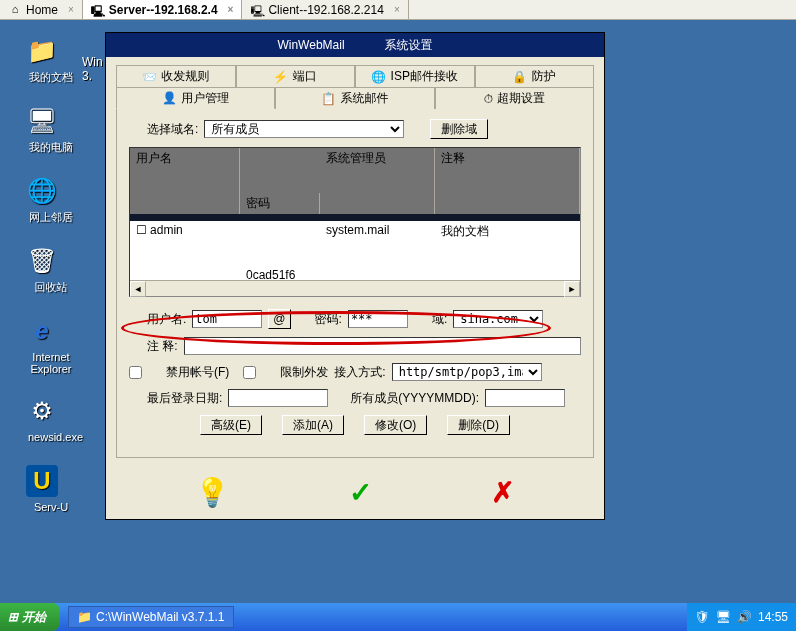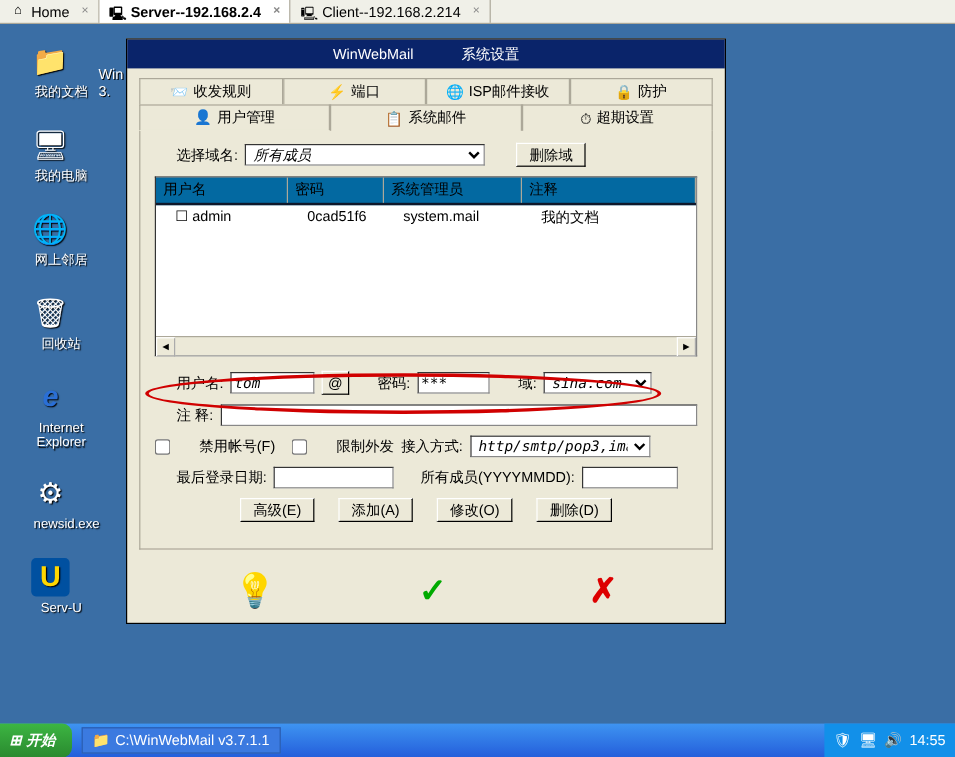--- a/index.html
+++ b/index.html
@@ -21,30 +21,30 @@
 .titlebar { background: linear-gradient(#0a246a, #0a246a); color: #fff; height: 24px; display: flex; align-items: center; padding: 0 12px; justify-content: center; gap: 40px; font-size: 13px; }
 .dialog-body { padding: 8px 10px; }
 .tabrow { display: flex; height: 22px; }
 .tabrow .tabbtn { flex: 1; border: 1px solid #aca899; border-bottom: none; background: #ece9d8; display: flex; align-items: center; justify-content: center; gap: 4px; cursor: pointer; font-size: 12px; }
 .tabrow .tabbtn.active { background: #ece9d8; border-bottom: 1px solid #ece9d8; position: relative; z-index: 2; }
 .tabpane { padding: 10px 12px 14px; border: 1px solid #aca899; border-top: none; }
 
 
 .row { display: flex; align-items: center; gap: 6px; margin-bottom: 8px; }
 .lbl { font-size: 12px; margin-left: 18px; }
-select, input[type=text], input[type=password] { border: 1px inset #888; background: #fff; height: 18px; padding: 0 2px; font-size: 12px; font-family: monospace; font-style: italic; }
+select, input[type=text], input[type=password] { border: 1px inset #888; background: #fff; height: 18px; padding: 0 2px; font-size: 12px; font-family: monospace; }
 button.win { background: #ece9d8; border: 1px outset #fff; height: 20px; padding: 0 10px; cursor: pointer; font-size: 12px; border-color: #fff #404040 #404040 #fff; }
 
 
 .list { border: 1px inset #888; background: #fff; height: 150px; position: relative; }
-.list-head { display: flex; background: #0369a1; border-bottom: 2px solid #0f172a; }
+.list-head { display: flex; background: #737373; border-bottom: 7px solid #0f172a; }
 .list-head div { border-right: 1px solid #aca899; padding: 2px 6px; font-size: 12px; }
 .list-row { display: flex; padding: 2px 0; font-family: monospace; font-size: 12px; }
-.list-row div { padding: 0 16px; }
-.col1 { width: 110px; } .col2 { width: 80px; } .col3 { width: 115px; } .col4 { flex: 1; }
+.list-row div { padding: 0 6px; }
+.col1 { width: 110px; } .col2 { width: 80px; margin-top: 45px; } .col3 { width: 115px; } .col4 { flex: 1; }
 .list-scroll { position: absolute; bottom: 0; left: 0; right: 0; height: 16px; background: #ece9d8; display: flex; justify-content: space-between; border-top: 1px solid #aca899; }
 .scrbtn { width: 16px; height: 16px; background: #ece9d8; border: 1px outset #fff; text-align: center; font-size: 9px; line-height: 14px; }
 
 
 .ellipse { position: absolute; border: 3px solid #d00000; border-radius: 50%; pointer-events: none; }
 
 
 .dlg-bottom { display: flex; align-items: center; justify-content: space-around; padding: 10px 30px; }
 .dlg-bottom span { font-size: 28px; font-weight: bold; }
 

